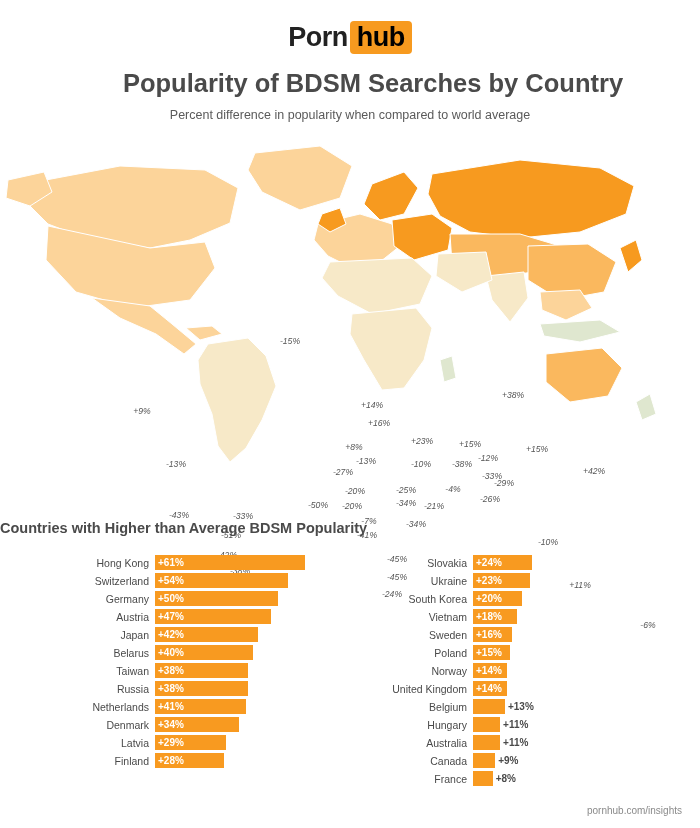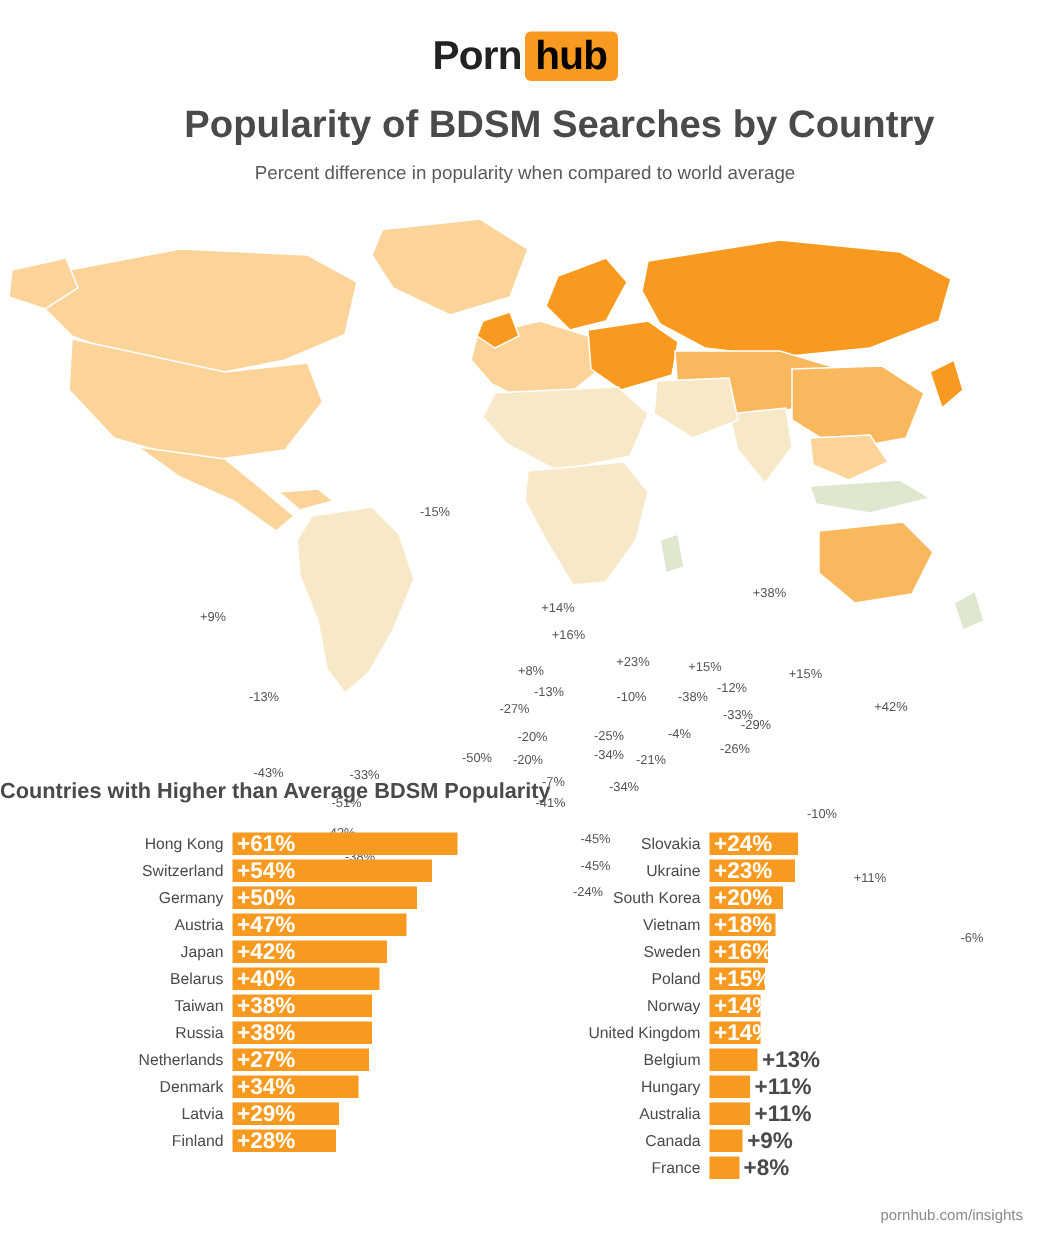--- a/index.html
+++ b/index.html
@@ -42,20 +42,21 @@
     text-align: center;
     font-size: 12.5px;
     color: #5a5a5a;
     margin-top: 10px;
   }
   .map-wrap {
     position: relative;
     width: 700px;
     height: 390px;
     margin-top: 6px;
+    font-style: italic;
   }
   .map-wrap svg {
     position: absolute;
     top: 0; left: 0;
   }
   .map-label {
     position: absolute;
     font-size: 8.6px;
     color: #555555;
     white-space: nowrap;
@@ -101,21 +102,21 @@
     position: absolute;
     left: 0; top: 0;
     height: 15px;
     background: #f89a20;
   }
   .bar-val {
     position: absolute;
     top: 0;
     height: 15px;
     line-height: 15px;
-    font-size: 15px;
+    font-size: 10px;
     font-weight: bold;
     color: #ffffff;
     left: 3px;
   }
   .bar-val.outside {
     color: #4a4a4a;
   }
   .footer {
     position: absolute;
     right: 18px;
@@ -290,21 +291,21 @@
         <div class="bar-name">Russia</div>
         <div class="bar-track">
           <div class="bar-fill" style="width: 93.4426px;"></div>
           <div class="bar-val" style="left: 3px;">+38%</div>
         </div>
       </div>
       <div class="bar-row">
         <div class="bar-name">Netherlands</div>
         <div class="bar-track">
           <div class="bar-fill" style="width: 90.9836px;"></div>
-          <div class="bar-val" style="left: 3px;">+27%</div>
+          <div class="bar-val" style="left: 3px;">+41%</div>
         </div>
       </div>
       <div class="bar-row">
         <div class="bar-name">Denmark</div>
         <div class="bar-track">
           <div class="bar-fill" style="width: 83.6066px;"></div>
           <div class="bar-val" style="left: 3px;">+34%</div>
         </div>
       </div>
       <div class="bar-row">

